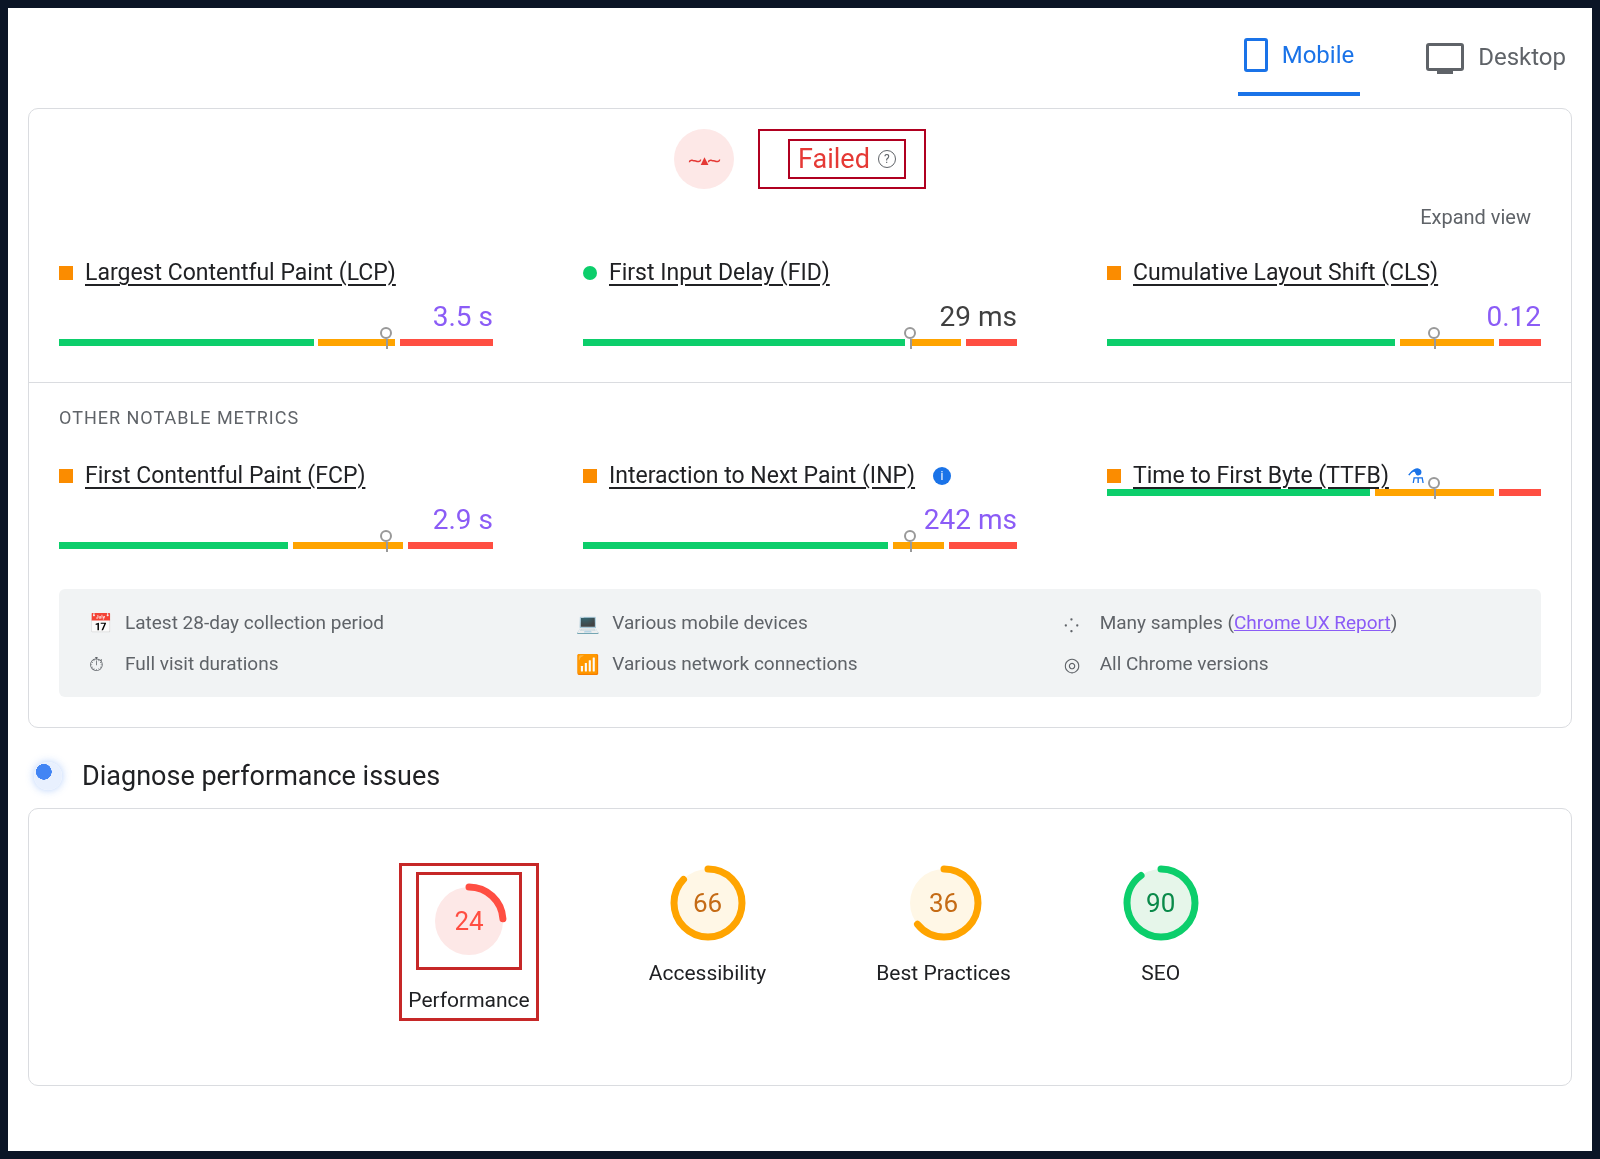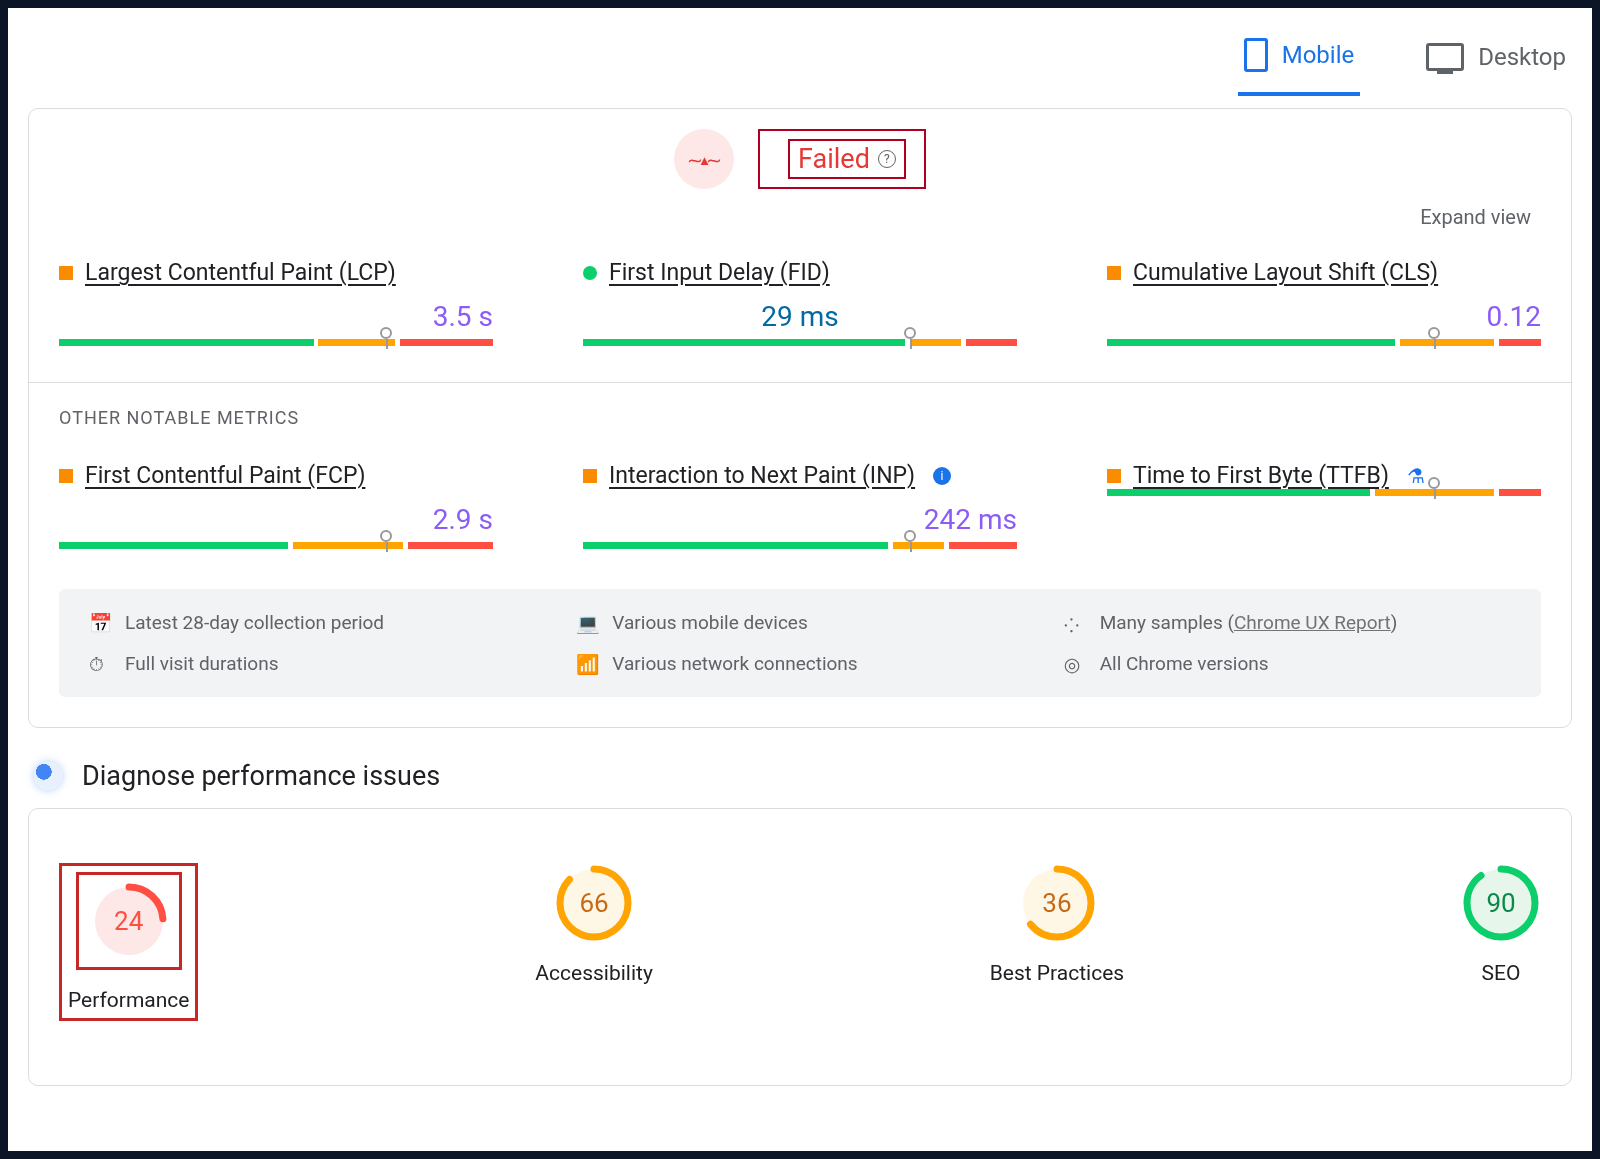--- a/index.html
+++ b/index.html
@@ -59,21 +59,21 @@
   .metrics-grid {
     display:grid; grid-template-columns: 1fr 1fr 1fr; gap: 60px 90px;
     margin-top: 30px;
   }
   .metric-title { display:flex; align-items:center; gap:12px; font-size:23px;text-align:right; }
   .legend-sq { width:14px; height:14px; background:#fb8c00; }
   .legend-dot { width:14px; height:14px; background:#0cce6b; border-radius:50%; }
   .metric-title a { color:#202124; text-decoration: underline; text-underline-offset: 4px; }
   .metric-value { font-size:28px; text-align:right; margin-top:14px; margin-bottom:6px;}
   .metric-value.orange { color:#8b5cf6; }
-  .metric-value.green { color:#0369a1;text-align:center; }
+  .metric-value.green { color:#404040; }
   .bar {
     height:7px; display:flex; position:relative;
   }
   .bar .seg { height:100%; }
   .seg.g { background:#0cce6b; }
   .seg.o { background:#ffa400; }
   .seg.r { background:#ff4e42; }
   .bar .gap { width:5px; }
   .pin {
     position:absolute; top:-12px; width:12px; height:12px; border:2px solid #999; background:#fff; border-radius:50%;
@@ -82,26 +82,26 @@
   hr.sep { border:none; border-top:1px solid #dadce0; margin: 36px -30px 0; }
   .section-label { letter-spacing: 1px; color:#5f6368; font-size:18px; margin-top: 24px;}
   .info-badge { width:18px; height:18px; border-radius:50%; background:#1a73e8; color:#fff; font-size:12px; display:inline-flex; align-items:center; justify-content:center; margin-left:6px;}
   .flask { color:#1a73e8; font-size:20px; margin-left:6px;}
   .foot-box {
     background:#f1f3f4; border-radius:6px; margin-top:40px; padding:22px 30px;
     display:grid; grid-template-columns: 1fr 1fr 1fr; gap:18px 40px;
     color:#5f6368; font-size:19px;
   }
   .foot-item { display:flex; align-items:center; gap:14px;}
-  .foot-item a { color:#737373; text-decoration: underline; text-align: right;}
+  .foot-item a { color:#8b5cf6; text-decoration: underline; text-align: right;}
   .ficon { width:22px; height:22px; display:inline-block; position:relative;}
   .diagnose-row { display:flex; align-items:center; gap:20px; margin:32px 0 16px 6px;}
   .diagnose-title { font-size:27px; }
   .gauge-row {
-    display:flex; justify-content:space-between; gap:110px; padding: 30px 0 40px;
+    display:flex; justify-content:center; gap:110px; padding: 30px 0 40px;
   }
   .gauge-col { display:flex; flex-direction:column; align-items:center; gap:18px;}
   .gauge { width:80px; height:80px; position:relative; }
   .gauge svg { transform: rotate(-90deg); }
   .gauge .num { position:absolute; inset:0; display:flex; align-items:center; justify-content:center; font-size:26px; font-weight:400;}
   .gtxt { font-size:21px; color:#202124;}
   .red-box { border: 3px solid #c62828; padding: 6px; }
   .red-box-inner { border: 3px solid #c62828; padding: 6px 10px; }
   .lh-icon-circle {
     width:28px; height:28px; border-radius:50%; background: radial-gradient(circle at 35% 35%, #4285f4 0 30%, #e8f0fe 31% 100%);

